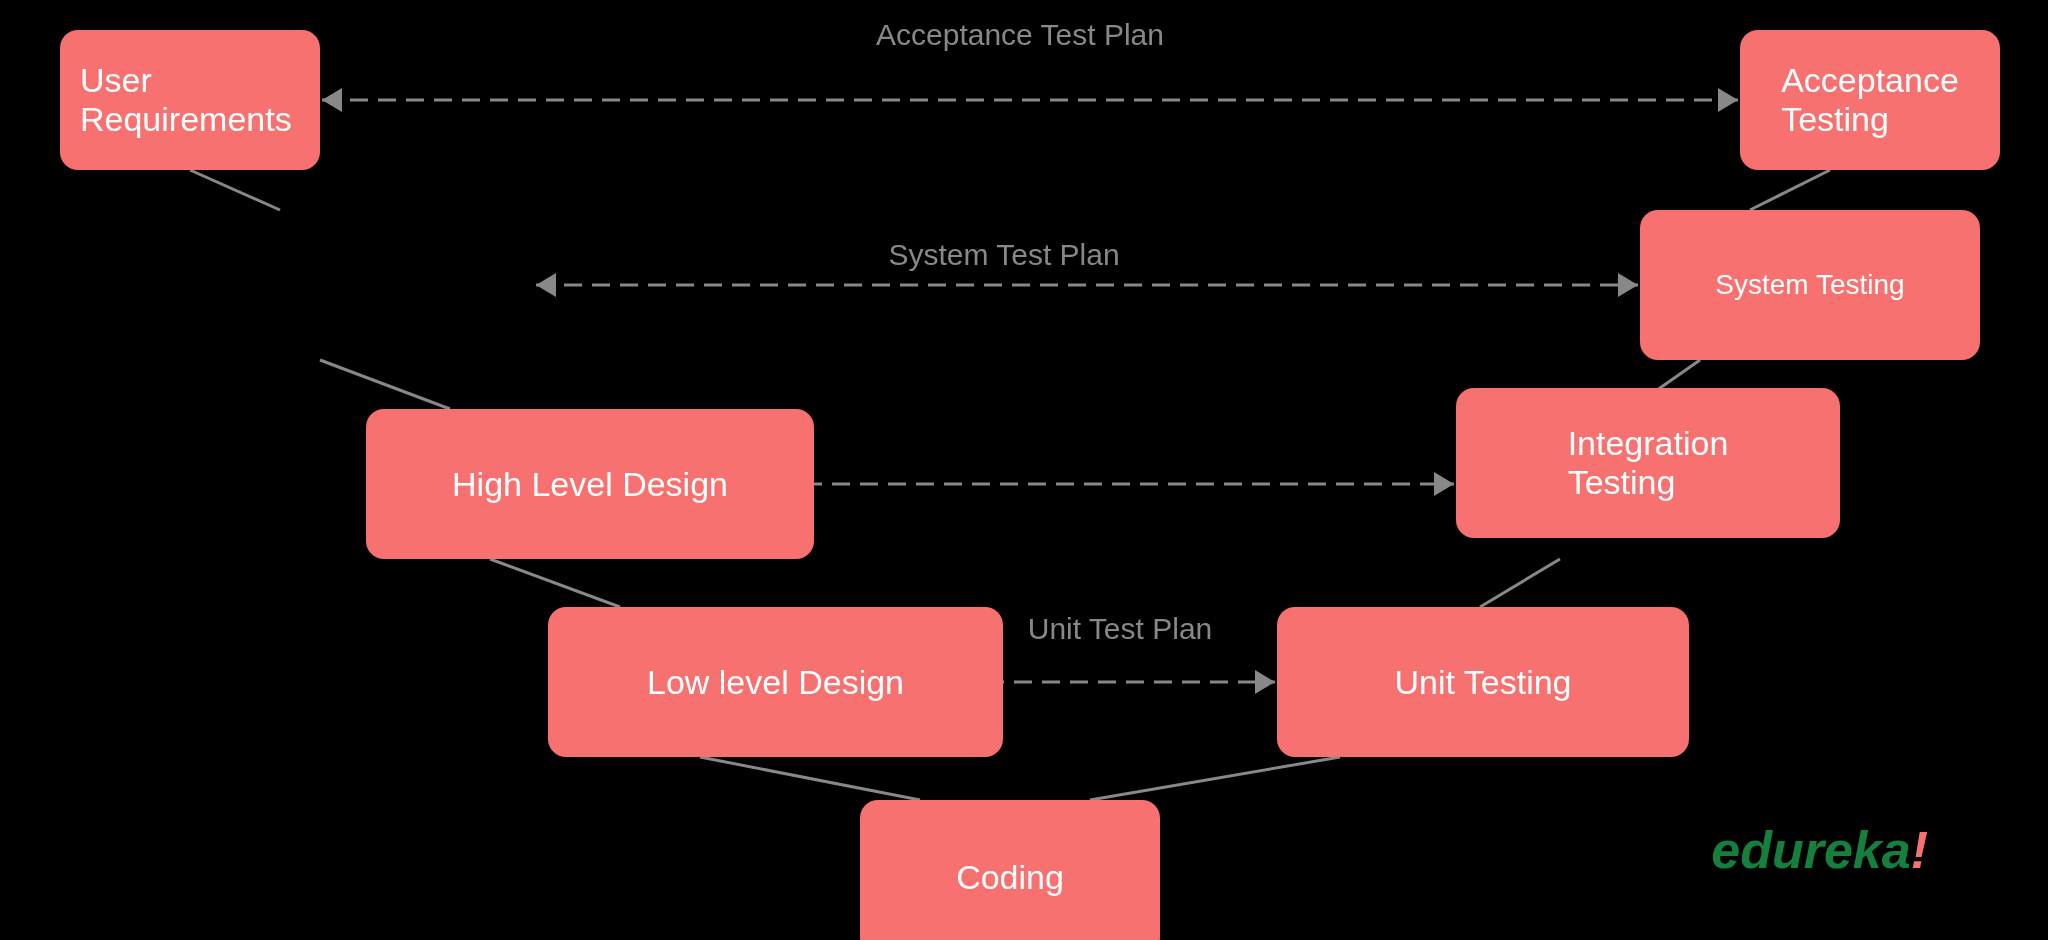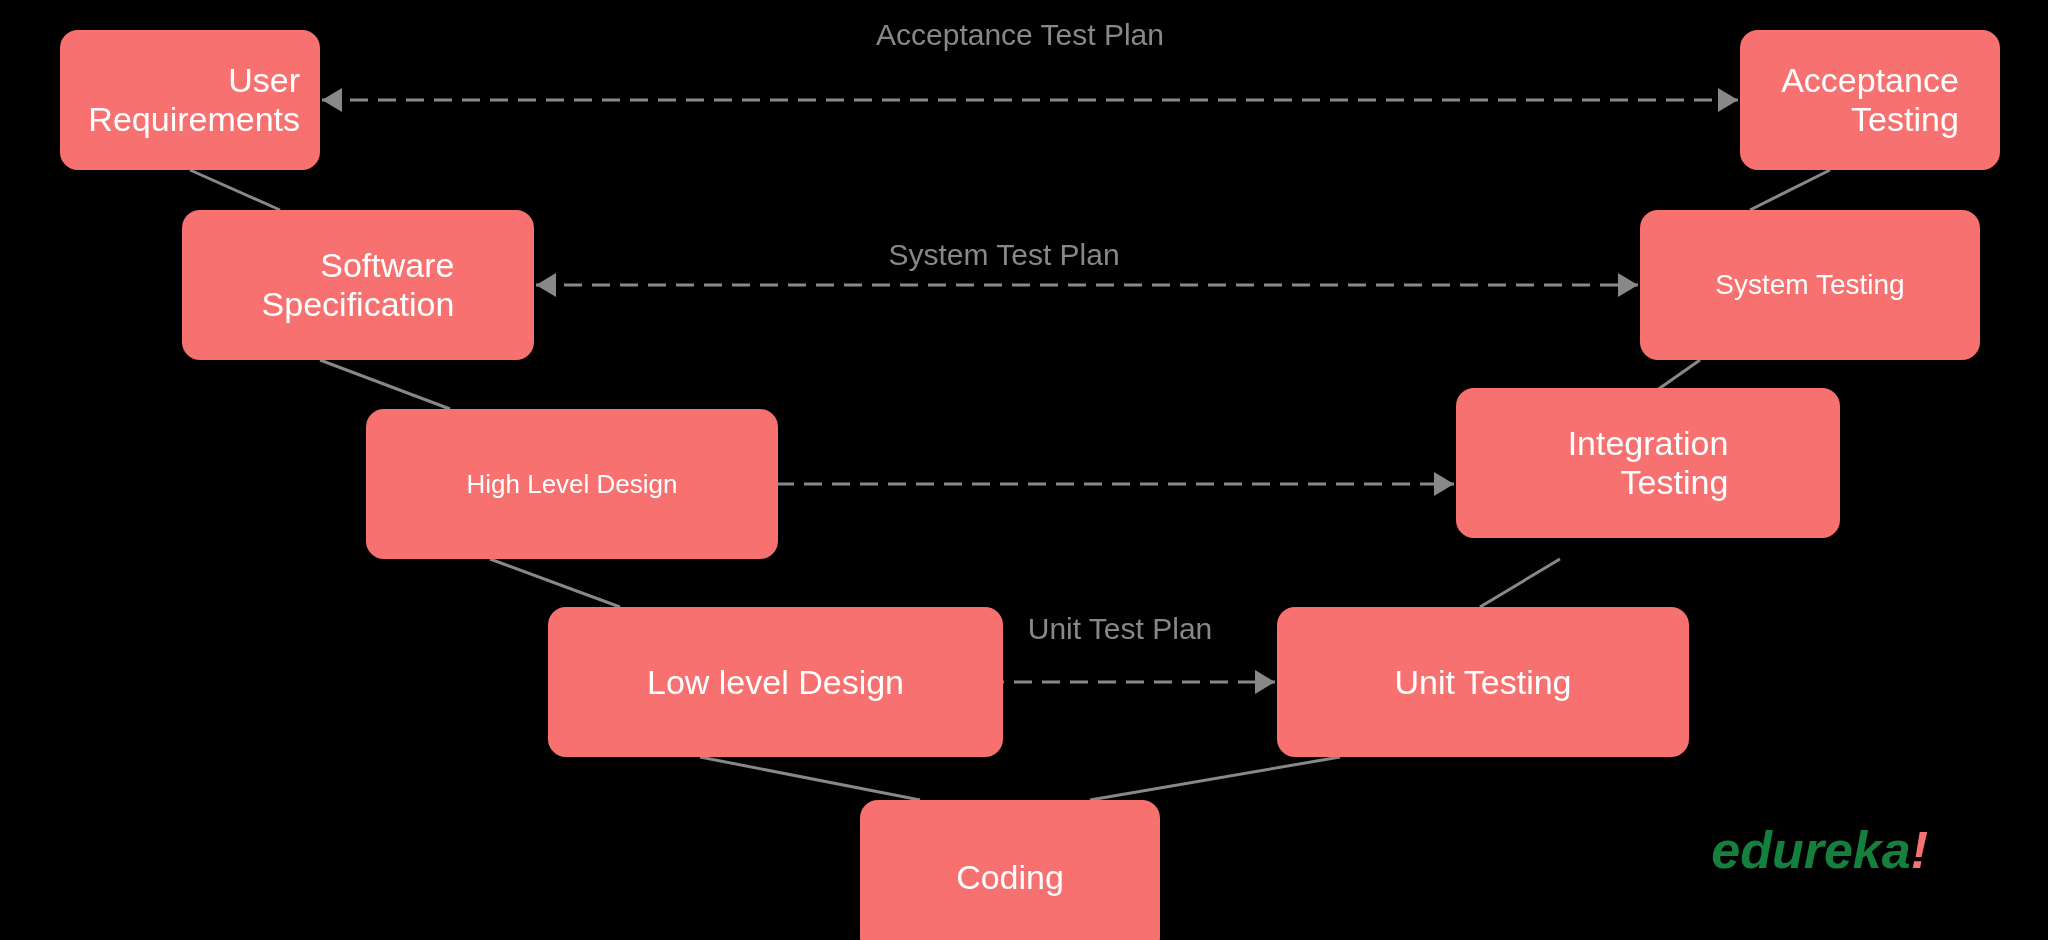--- a/index.html
+++ b/index.html
@@ -22,21 +22,21 @@
     .box {
       position: absolute;
       background: #f87171;
       border-radius: 18px;
       color: #fff;
       font-size: 32px;
       font-weight: 500;
       display: flex;
       align-items: center;
       justify-content: center;
-      text-align: right;
+      text-align: left;
       padding: 16px 20px;
     }
 
     .arrow-label {
       position: absolute;
       color: #888;
       font-size: 30px;
       font-weight: 400;
       text-align: center;
     }
@@ -116,29 +116,26 @@
 
   <div class="box" style="left:60px; top:30px; width:260px; height:140px; font-size:34px;">
     <span>User
 Requirements</span>
   </div>
 
   <div class="box" style="left:1740px; top:30px; width:260px; height:140px; font-size:34px;">
     <span>Acceptance<br>Testing</span>
   </div>
 
-  <div class="box" style="left:182px; top:210px; width:352px; height:150px; font-size:34px;">
-    <span>Software<br>Specification</span>
-  </div>
 
   <div class="box" style="left:1640px; top:210px; width:340px; height:150px; font-size:28px;">
     <span>System Testing</span>
   </div>
 
-  <div class="box" style="left:366px; top:409px; width:412px; height:150px; font-size:26px;">
+  <div class="box" style="left:366px; top:409px; width:448px; height:150px; font-size:34px;">
     <span>High Level Design</span>
   </div>
 
   <div class="box" style="left:1456px; top:388px; width:384px; height:150px; font-size:34px;">
     <span>Integration<br>Testing</span>
   </div>
 
   <div class="box" style="left:548px; top:607px; width:455px; height:150px; font-size:34px;">
     <span>Low level Design</span>
   </div>

